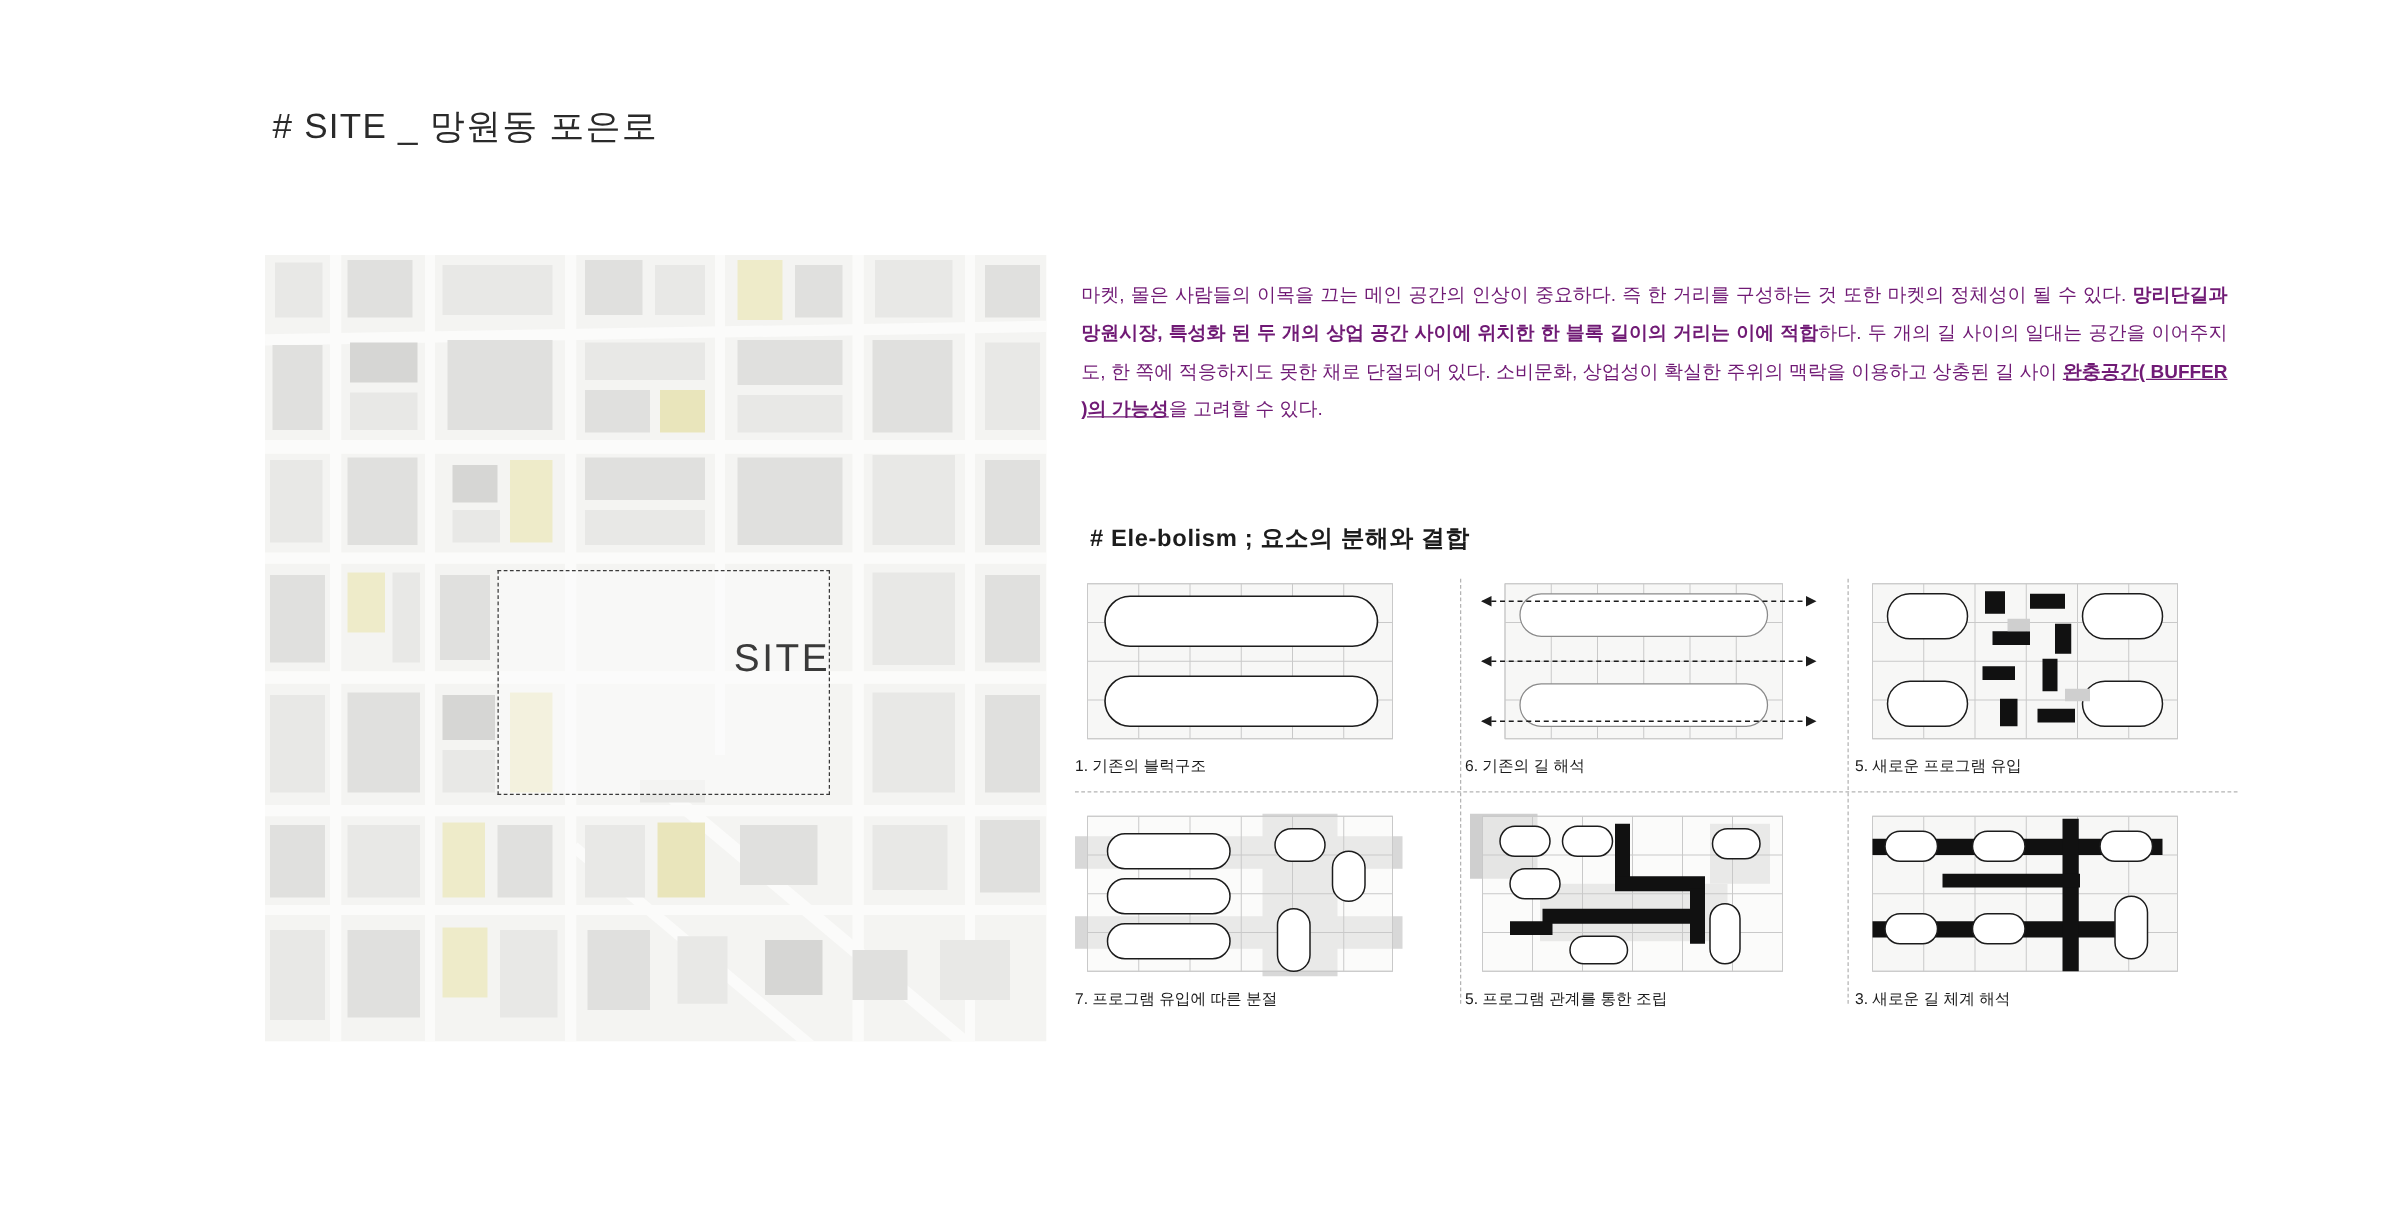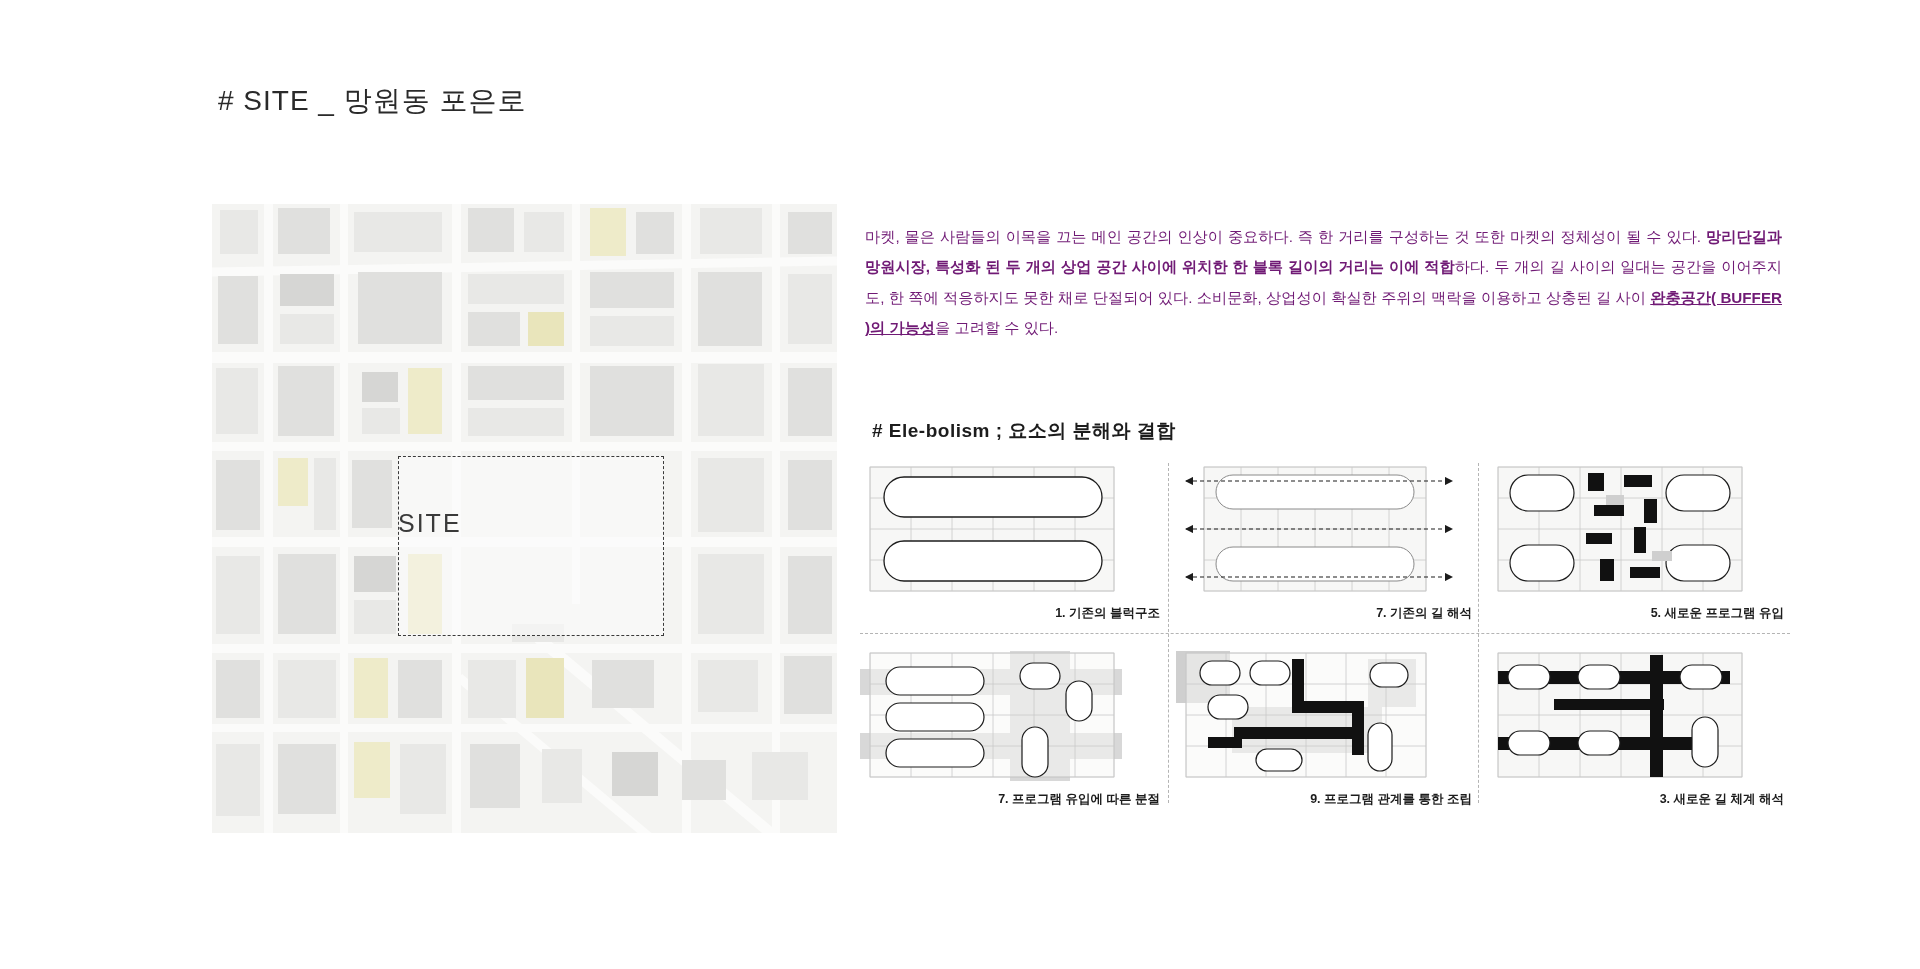--- a/index.html
+++ b/index.html
@@ -62,22 +62,22 @@
     height: 180px;
     border: 1.6px dashed #3a3a3a;
     box-sizing: border-box;
     background: rgba(252,252,251,0.55);
   }
   #site-label {
     position: absolute;
     left: 186px;
     top: 305px;
     width: 266px;
-    text-align: left;
-    font-size: 25px;
+    text-align: right;
+    font-size: 31px;
     letter-spacing: 2px;
     color: #3a3a3a;
   }
 
   
   #description {
     position: absolute;
     left: 865px;
     top: 222px;
     width: 917px;
@@ -131,23 +131,23 @@
     position: absolute;
     left: 0; top: 0;
     width: 300px;
     height: 148px;
   }
   .cell .caption {
     position: absolute;
     left: 0;
     top: 150px;
     width: 300px;
-    text-align: right;
+    text-align: left;
     font-size: 12.5px;
-    font-weight: bold;
+    font-weight: normal;
     color: #1c1c1c;
     white-space: nowrap;
   }
 
   svg { display: block; }
 </style>
 </head>
 <body>
 
 <div id="site-title"># SITE _ 망원동 포은로</div>
@@ -309,21 +309,21 @@
         </g>
         <rect x="44" y="20" width="198" height="34" rx="17" fill="#ffffff" stroke="#8a8a8a" stroke-width="1"></rect>
         <rect x="44" y="92" width="198" height="34" rx="17" fill="#ffffff" stroke="#8a8a8a" stroke-width="1"></rect>
         <g stroke="#1c1c1c" stroke-width="1.2" stroke-dasharray="4 3" marker-end="url(#ah)" marker-start="url(#ahl)">
           <line x1="14" y1="26" x2="280" y2="26"></line>
           <line x1="14" y1="74" x2="280" y2="74"></line>
           <line x1="14" y1="122" x2="280" y2="122"></line>
         </g>
       </svg>
     </div>
-    <div class="caption">7. 기존의 길 해석</div>
+    <div class="caption">6. 기존의 길 해석</div>
   </div>
 
   <div class="cell" style="left:624px;top:0px;">
     <div class="diagram">
       <svg width="300" height="148" viewBox="0 0 300 148">
         <g stroke="#c9c9c9" stroke-width="0.8">
           <rect x="14" y="12" width="244" height="124" fill="#f7f7f6"></rect>
           <line x1="14" y1="12" x2="258" y2="12"></line>
             <line x1="14" y1="43" x2="258" y2="43"></line>
           <line x1="14" y1="74" x2="258" y2="74"></line>
@@ -421,21 +421,21 @@
           <rect x="36" y="96" width="34" height="11"></rect>
         </g>
         <rect x="28" y="20" width="40" height="24" rx="12" fill="#ffffff" stroke="#1c1c1c" stroke-width="1.2"></rect>
         <rect x="78" y="20" width="40" height="24" rx="12" fill="#ffffff" stroke="#1c1c1c" stroke-width="1.2"></rect>
         <rect x="36" y="54" width="40" height="24" rx="12" fill="#ffffff" stroke="#1c1c1c" stroke-width="1.2"></rect>
         <rect x="198" y="22" width="38" height="24" rx="12" fill="#ffffff" stroke="#1c1c1c" stroke-width="1.2"></rect>
         <rect x="196" y="82" width="24" height="48" rx="12" fill="#ffffff" stroke="#1c1c1c" stroke-width="1.2"></rect>
         <rect x="84" y="108" width="46" height="22" rx="11" fill="#ffffff" stroke="#1c1c1c" stroke-width="1.2"></rect>
       </svg>
     </div>
-    <div class="caption">9. 프로그램 관계를 통한 조립</div>
+    <div class="caption">5. 프로그램 관계를 통한 조립</div>
   </div>
 
   <div class="cell" style="left:624px;top:186px;">
     <div class="diagram">
       <svg width="300" height="148" viewBox="0 0 300 148">
         <g stroke="#c9c9c9" stroke-width="0.8" fill="none">
           <rect x="14" y="12" width="244" height="124" fill="#f7f7f6"></rect>
           <line x1="14" y1="12" x2="258" y2="12"></line>
             <line x1="14" y1="43" x2="258" y2="43"></line>
           <line x1="14" y1="74" x2="258" y2="74"></line>

